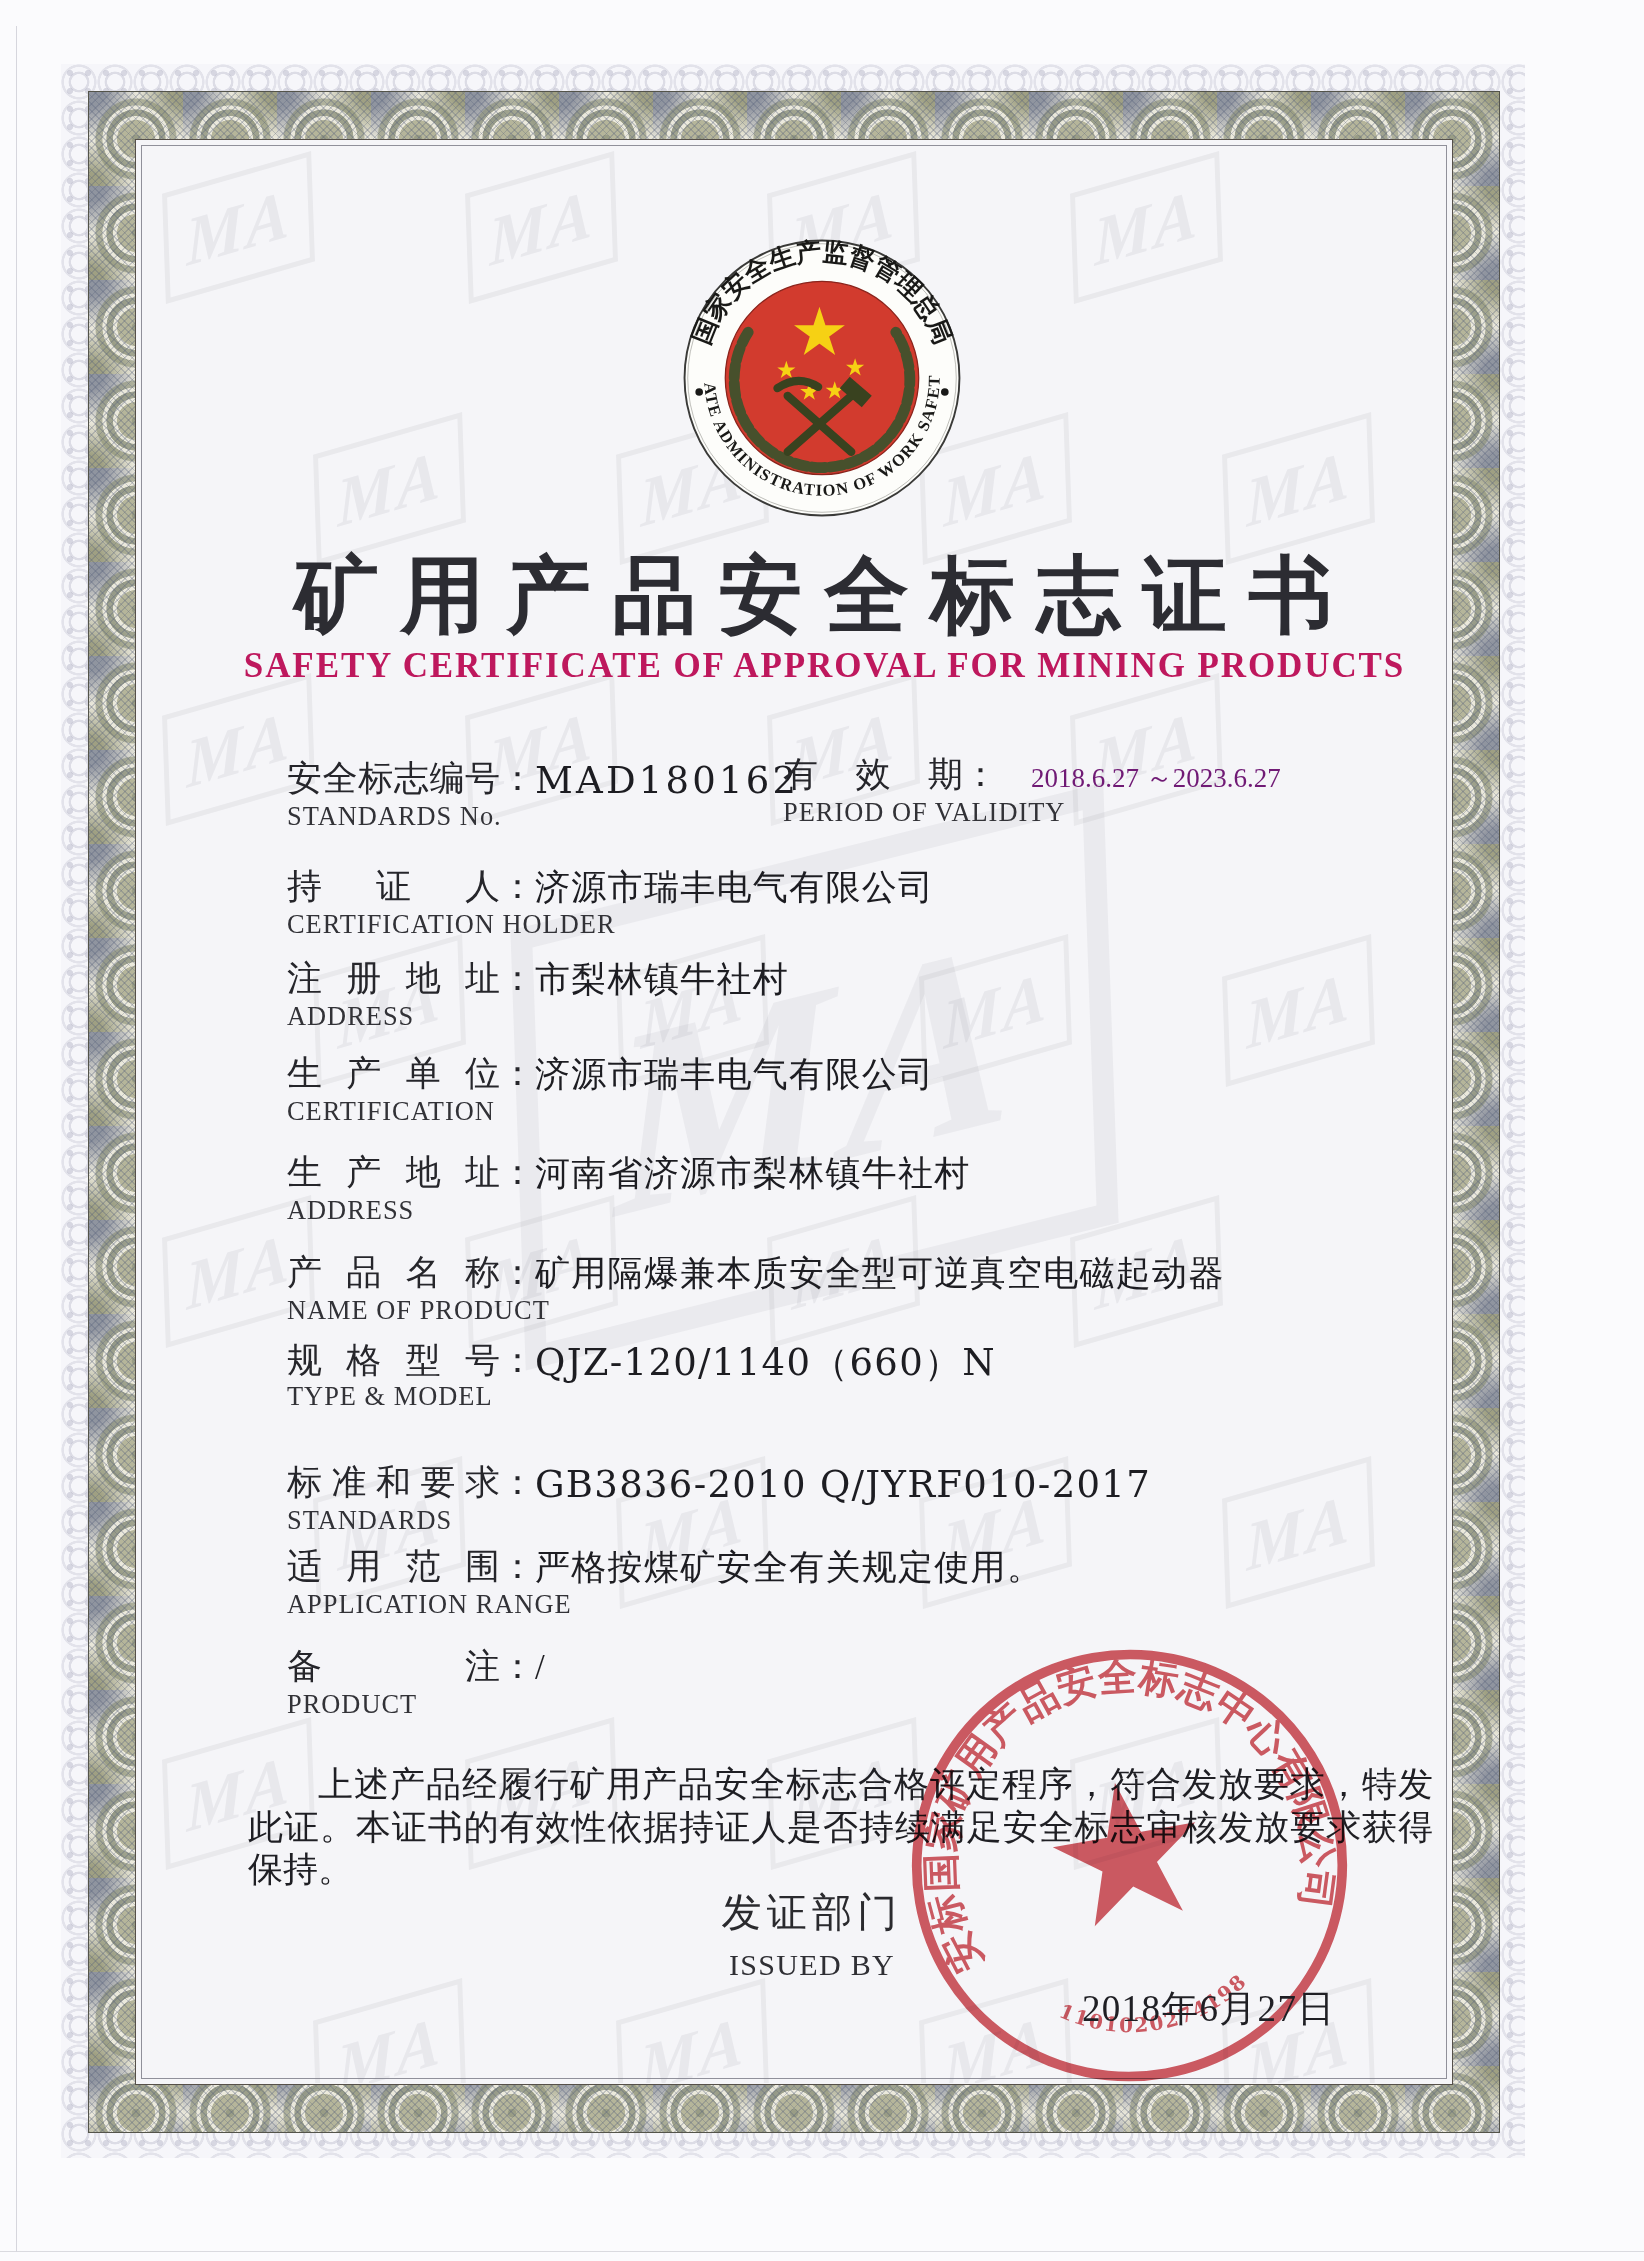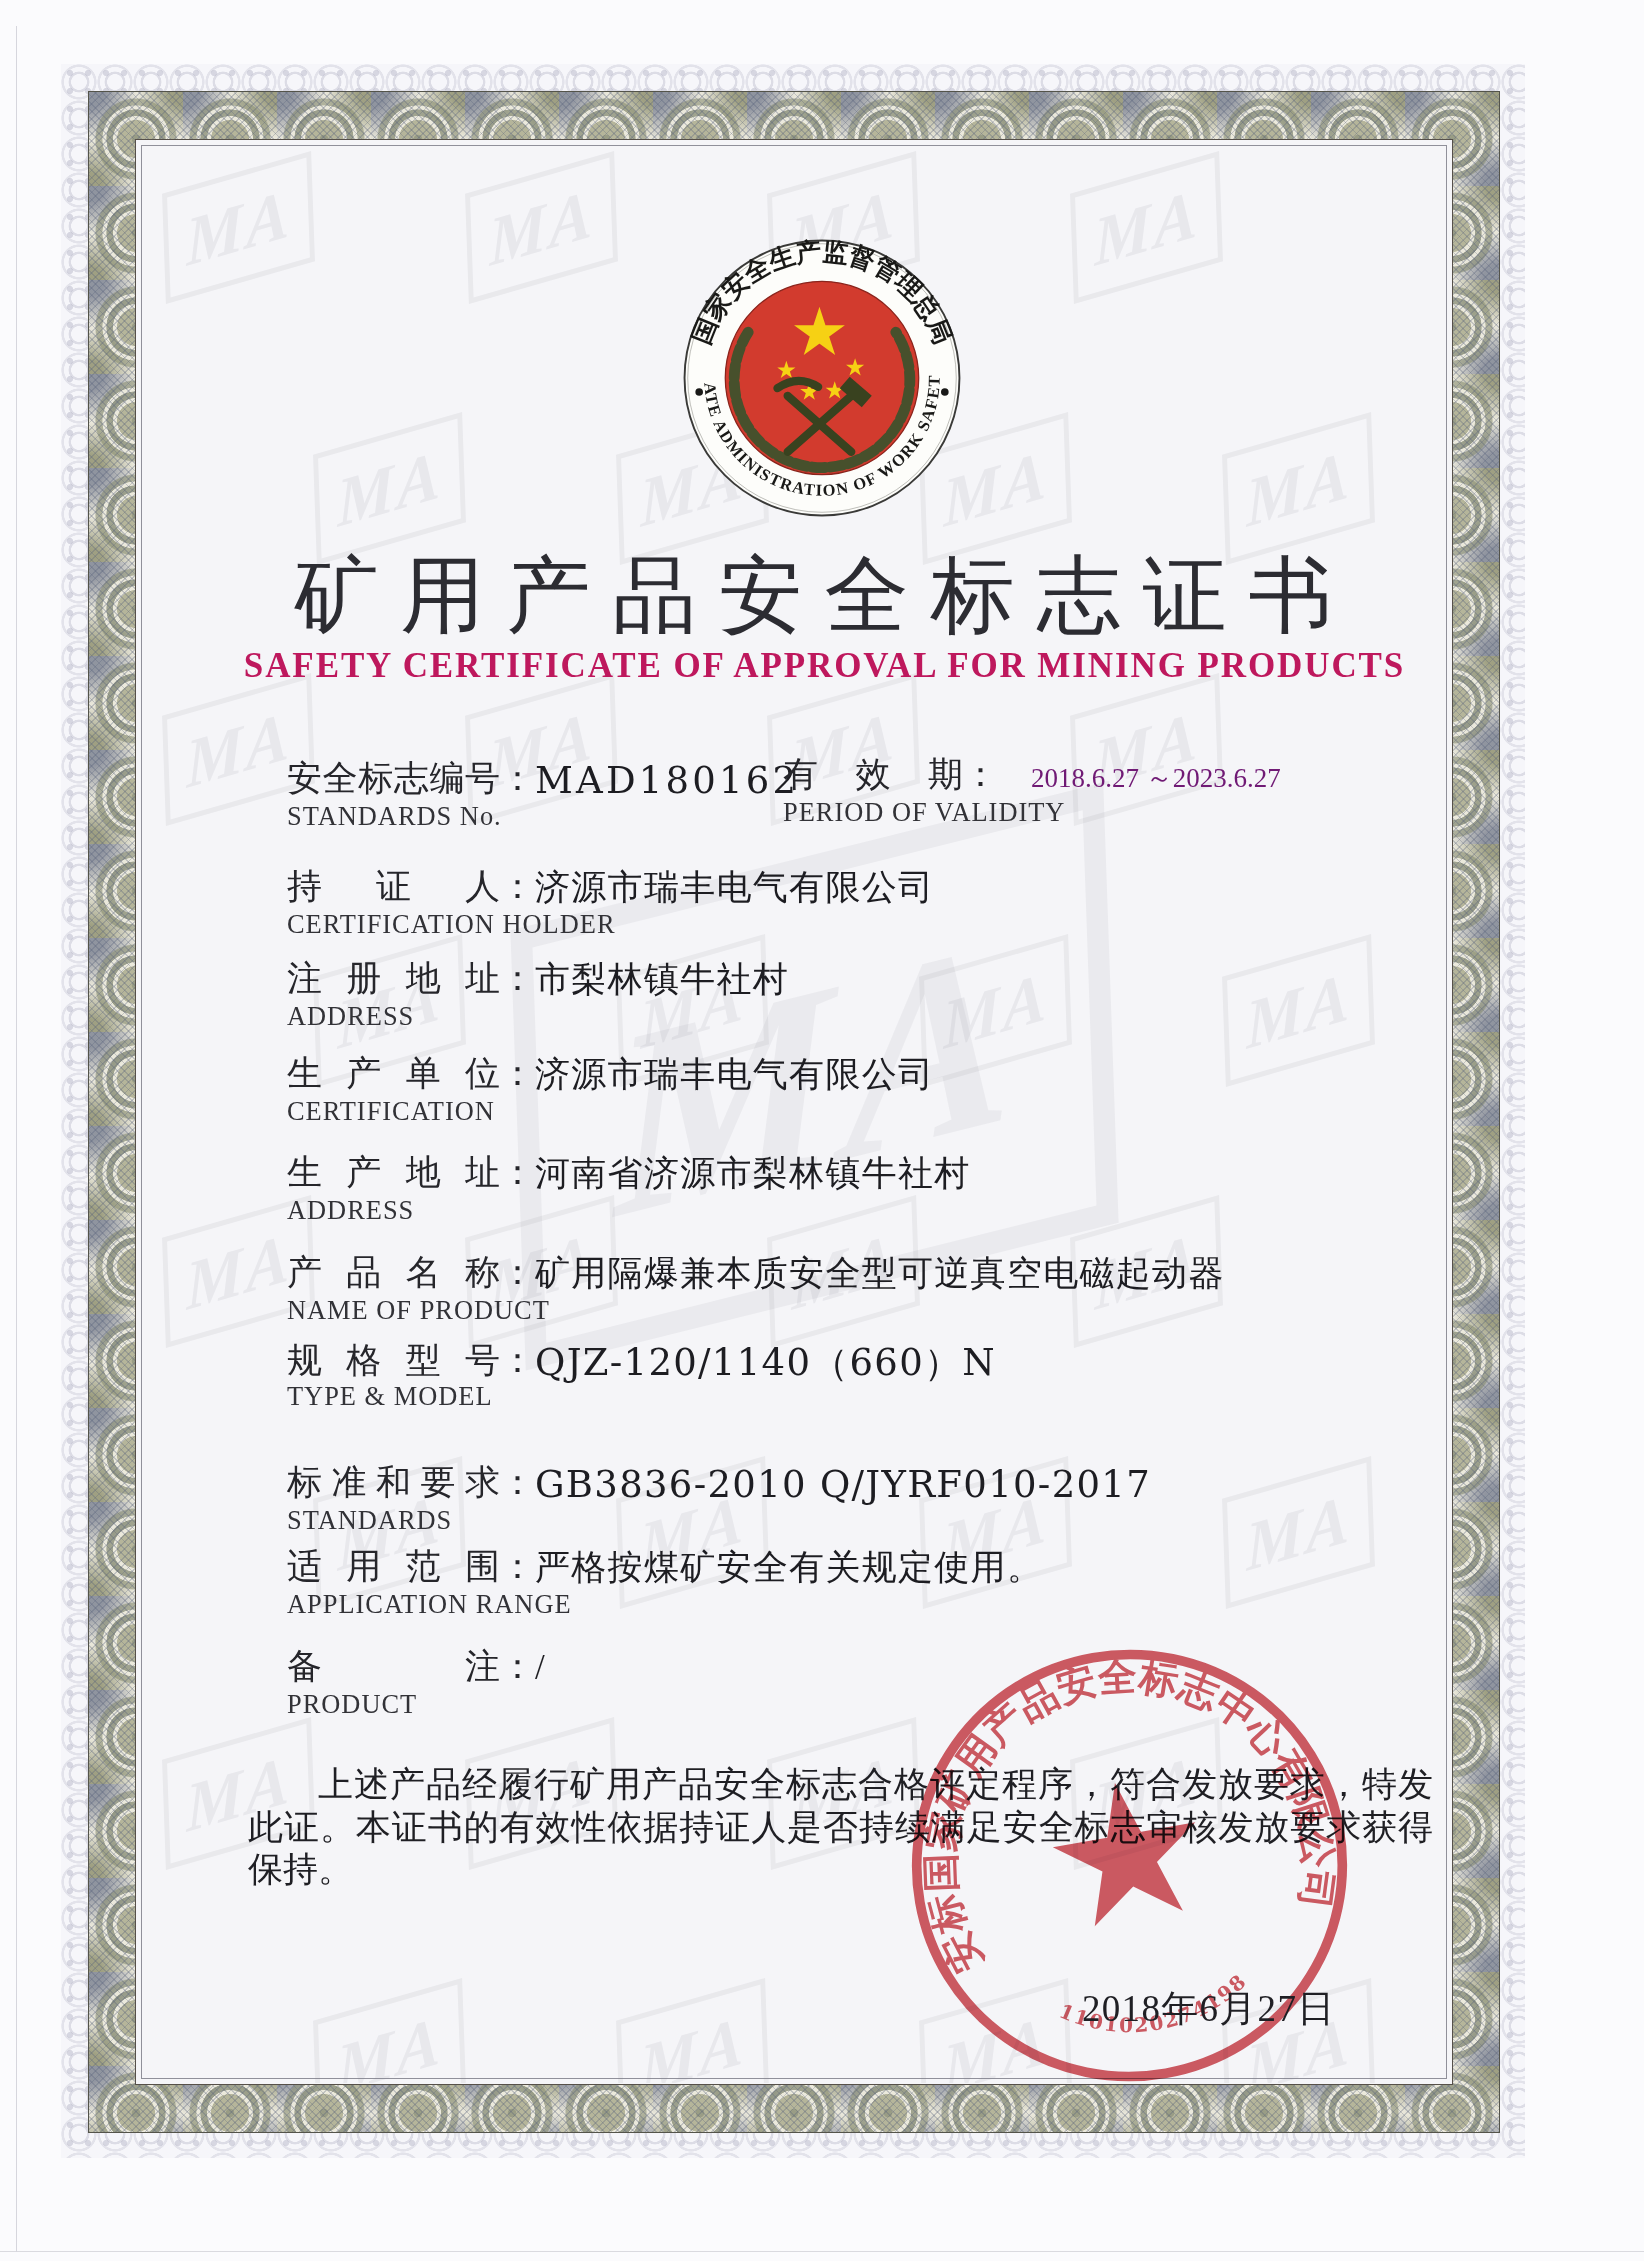--- a/index.html
+++ b/index.html
@@ -34,21 +34,21 @@
   .wm{position:absolute;left:135px;top:139px;width:1316px;height:1944px;overflow:hidden;pointer-events:none;}
   .ma-s{position:absolute;width:145px;height:97px;border:5.8px solid rgba(125,125,142,.10);
         transform:rotate(-16deg) skewX(-14deg);display:flex;align-items:center;justify-content:center;
         font:italic 900 67px/1 "Liberation Serif",serif;color:rgba(125,125,142,.11);letter-spacing:2.6px;}
   .ma-b{position:absolute;left:374px;top:722px;width:567px;height:387px;border:22px solid rgba(128,128,148,.09);
         transform:rotate(-14deg) skewX(-12deg);display:flex;align-items:center;justify-content:center;
         font:italic 900 258px/1 "Liberation Serif",serif;color:rgba(128,128,148,.09);letter-spacing:7.7px;}
 
   
   .abs{position:absolute;}
-  .title-cn{left:193px;top:539px;width:1263px;text-align:center;font-size:84px;font-weight:400;
+  .title-cn{left:193px;top:539px;width:1263px;text-align:center;font-size:84px;font-weight:700;
             letter-spacing:22px;color:#2c2c32;white-space:nowrap;}
   .title-en{left:193px;top:646px;width:1263px;text-align:center;font-size:35px;font-weight:700;
             letter-spacing:1.9px;color:#be185d;white-space:nowrap;}
 
   .lbl{display:inline-flex;justify-content:space-between;width:213px;font-size:35px;color:#26262b;vertical-align:baseline;}
   .lbl-v{width:180px;}
   .colon{font-size:35px;color:#26262b;}
   .val{font-size:35px;color:#1d1d22;position:relative;top:1.3px;letter-spacing:1.3px;}
   .val-latin{font-family:"DejaVu Serif","Liberation Serif",serif;font-size:37px;letter-spacing:3.2px;top:2.6px;}
   .sub{position:absolute;left:0;top:46px;font-size:26.4px;letter-spacing:1px;color:#323237;white-space:nowrap;}
@@ -245,20 +245,24 @@
   <div class="row" style="top:1643px">
     <span class="lbl">
         <span>备</span>
         <span>注</span>
       </span><span class="colon">：</span><span class="val">/</span>
     <div class="sub">PRODUCT</div>
   </div>
 
   <div class="abs decl">上述产品经履行矿用产品安全标志合格评定程序，符合发放要求，特发此证。本证书的有效性依据持证人是否持续满足安全标志审核发放要求获得保持。</div>
 
+  <div class="abs issuer">
+    <div class="issuer-cn">发证部门</div>
+    <div class="issuer-en">ISSUED BY</div>
+  </div>
 
   <svg class="abs stamp" width="445" height="445" viewBox="-345 -345 690 690">
     <defs>
       <path id="sArcTop" d="M -165,216 A 272,272 0 1 1 165,216"></path>
       <path id="sArcBot" d="M -190,175 A 258,258 0 0 0 190,175"></path>
     </defs>
     <ellipse rx="330" ry="327" fill="none" stroke="#cf4e57" stroke-width="15"></ellipse>
     <polygon points="0,-1 0.588,0.809 -0.951,-0.309 0.951,-0.309 -0.588,0.809" transform="translate(0,-12) scale(118)" fill="#cf4e57"></polygon>
     <text font-size="60" font-weight="700" fill="#cf4e57" font-family="Liberation Serif, DejaVu Serif, serif">
       <textPath href="#sArcTop" startOffset="50%" text-anchor="middle" lengthAdjust="spacing">安标国家矿用产品安全标志中心有限公司</textPath>

